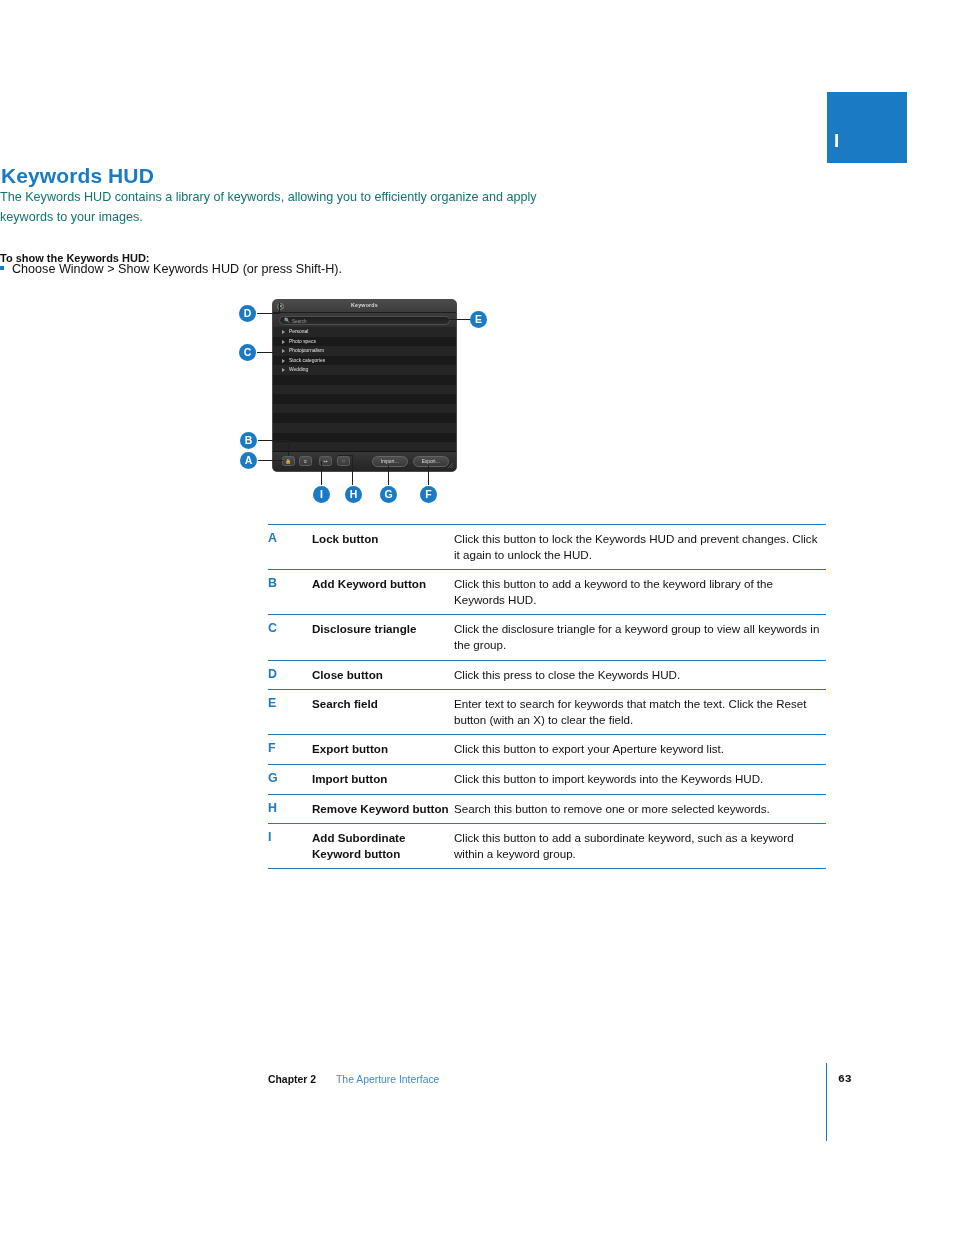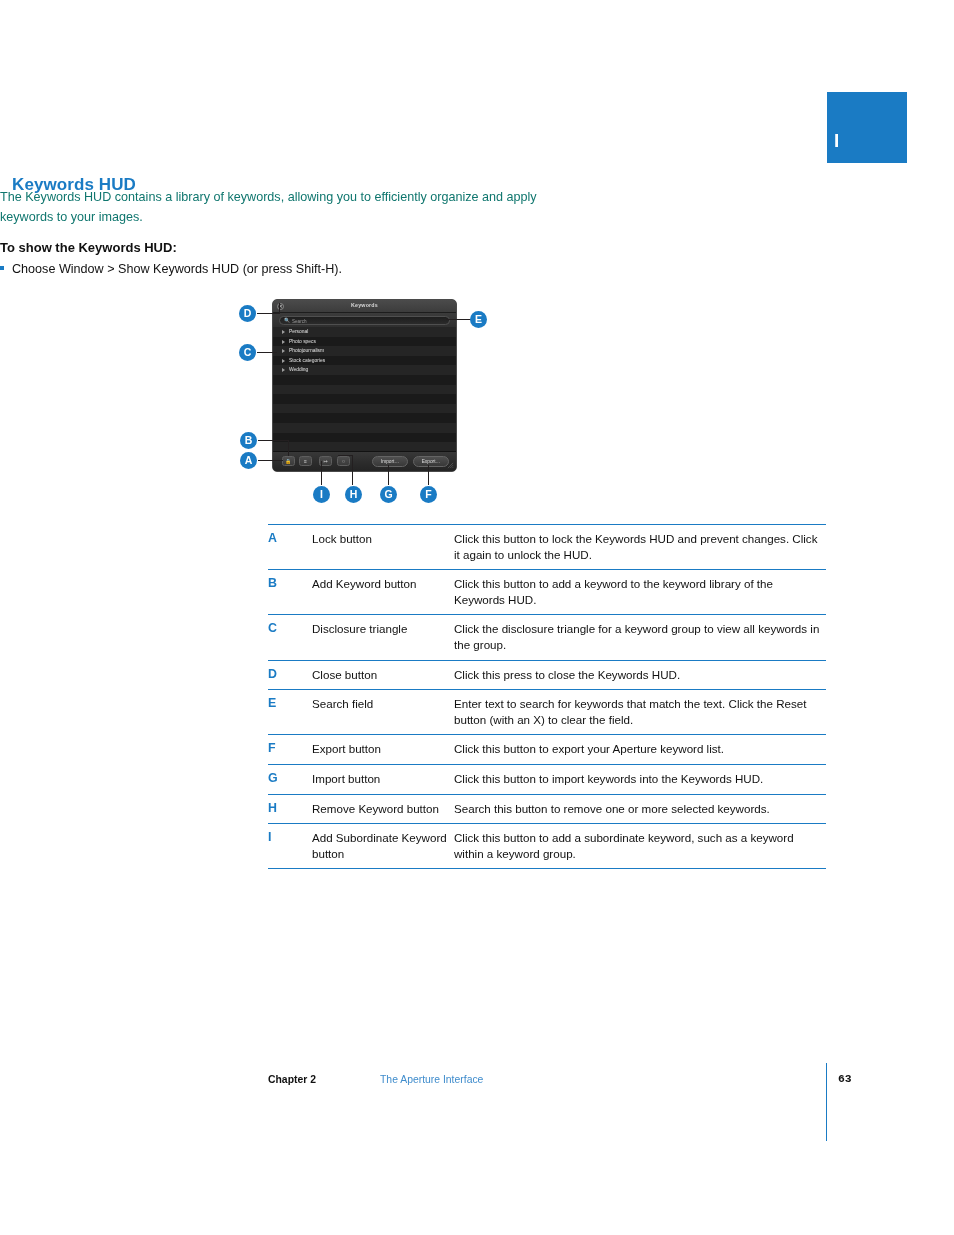--- a/index.html
+++ b/index.html
@@ -30,45 +30,45 @@
     left: 7px;
     bottom: 13px;
     color: #ffffff;
     font-size: 19px;
     font-weight: bold;
     letter-spacing: 0;
     line-height: 1;
   }
 
   h1.section-title {
-    margin: 12px;
+    margin: 1px;
     position: absolute;
     top: 163px;
     left: 0;
-    font-size: 17px;
+    font-size: 21px;
     font-weight: bold;
     color: #1a7bc4;
     letter-spacing: 0.1px;
   }
 
   .intro-para {
     position: absolute;
     top: 187px;
     left: 0;
     width: 552px;
     font-size: 12.6px;
     line-height: 20px;
     color: #0f766e;
   }
 
   .howto-head {
     position: absolute;
-    top: 240px;
+    top: 252px;
     left: 0;
-    font-size: 13px;
+    font-size: 11px;
     font-weight: bold;
     color: #111111;
   }
 
   .bullet-row {
     position: absolute;
     top: 260px;
     left: 0;
     width: 552px;
     font-size: 12.6px;
@@ -288,21 +288,21 @@
   }
   .col-letter {
     width: 44px;
     color: #1a7bc4;
     font-weight: bold;
     font-size: 12.4px;
     padding-left: 3px;
   }
   .col-term {
     width: 142px;
-    font-weight: normal;
+    font-weight: bold;
     color: #111111;
     padding-right: 10px;
   }
   .col-desc {
     color: #111111;
   }
 
   
   .footer-rule {
     position: absolute;
@@ -319,21 +319,20 @@
     font-size: 10.4px;
     font-weight: bold;
     color: #111111;
   }
   .footer-chapter-title {
     position: absolute;
     left: 336px;
     top: 1074px;
     font-size: 10.4px;
     color: #3f8ccc;
-    margin-left: 44px;
   }
   .footer-page {
     position: absolute;
     left: 838px;
     top: 1073px;
     font-size: 11.4px;
     font-weight: bold;
     color: #111111;
     font-family: Liberation Mono, monospace;
   }

